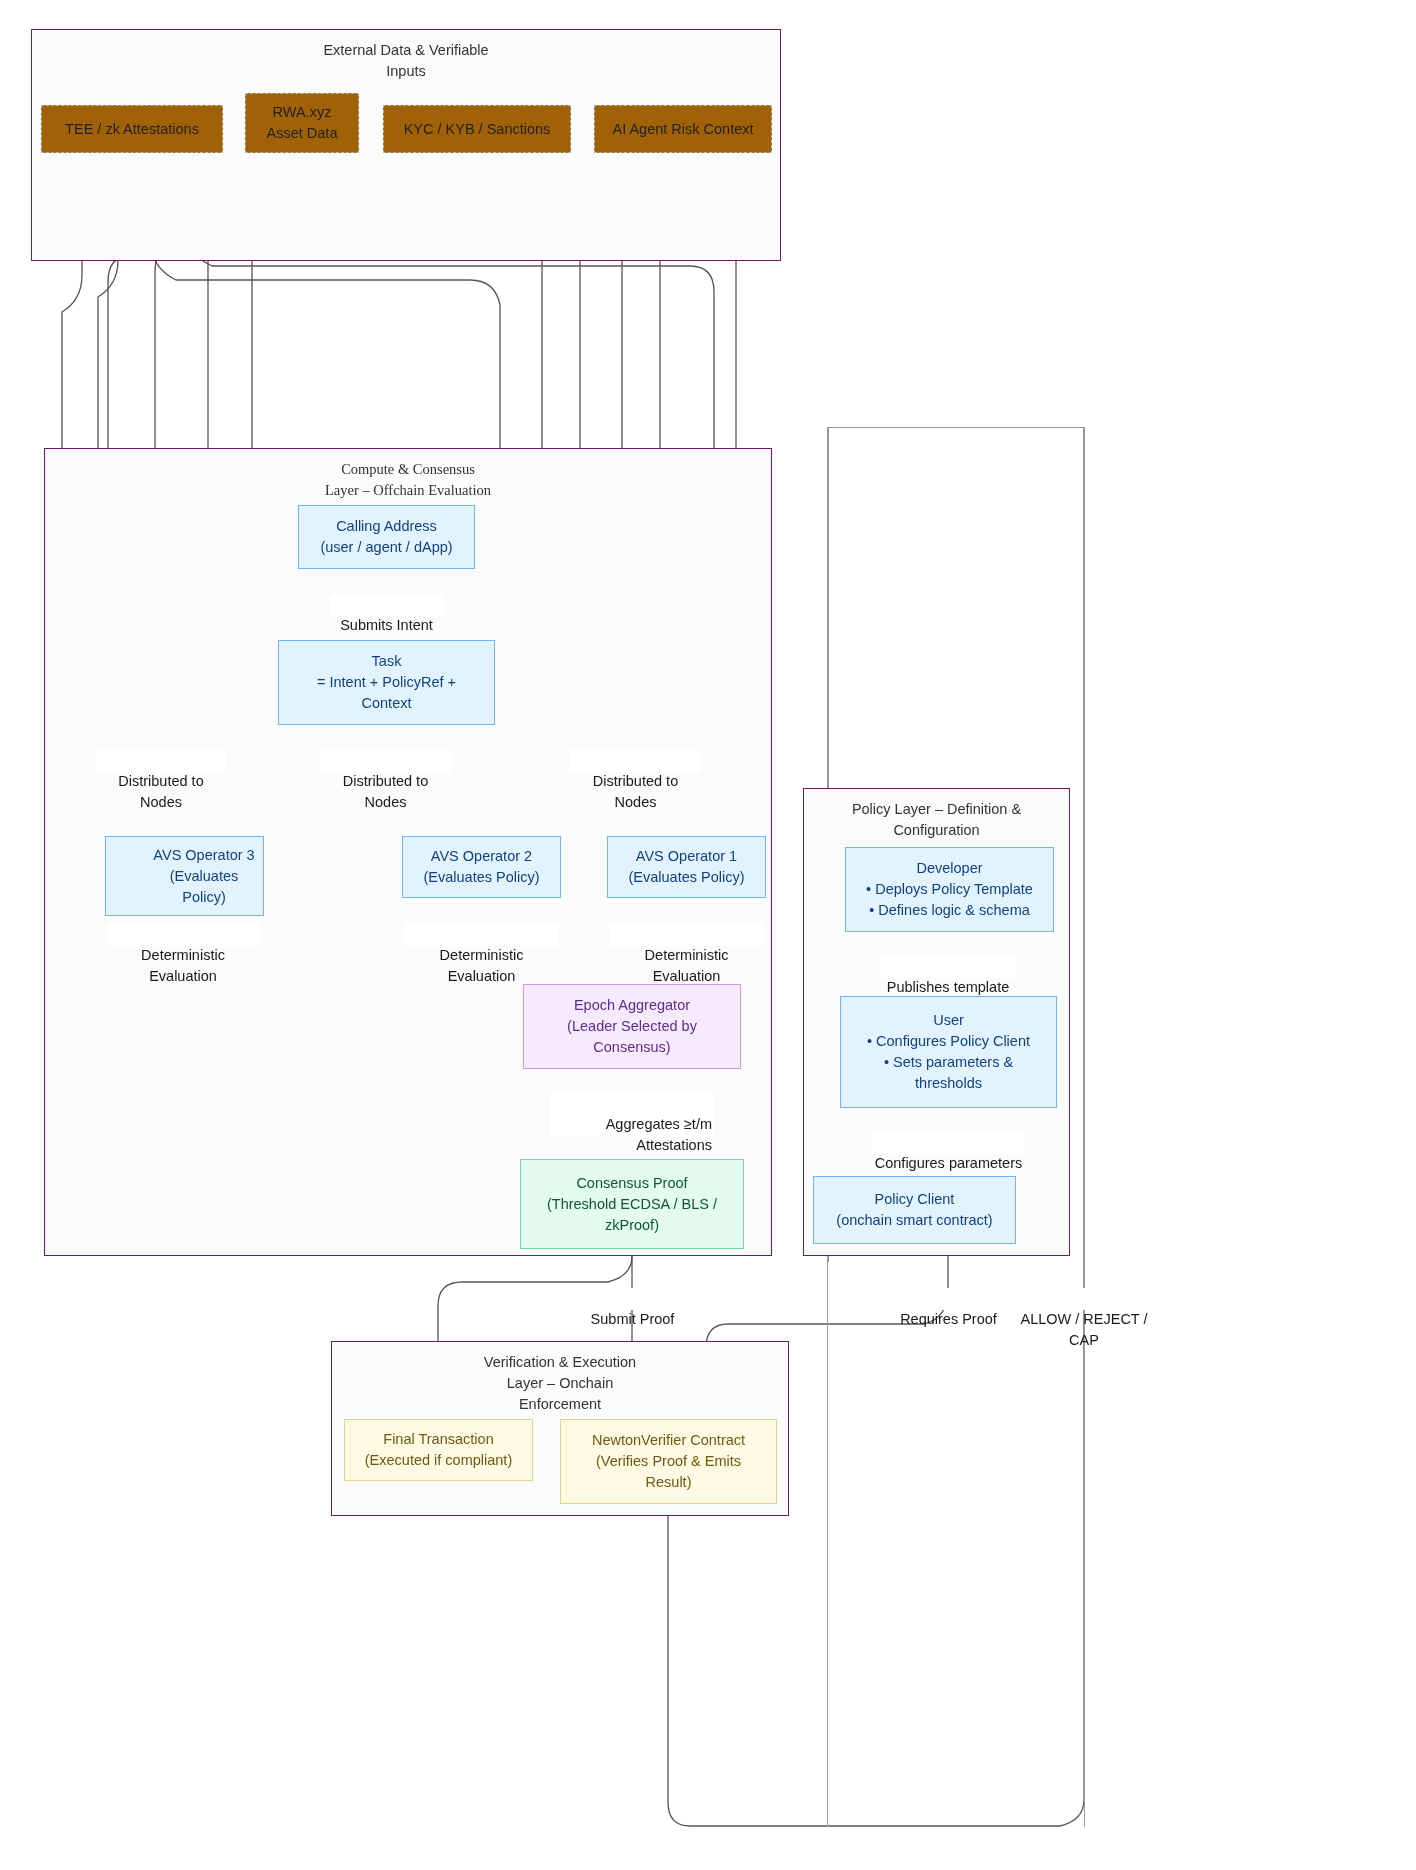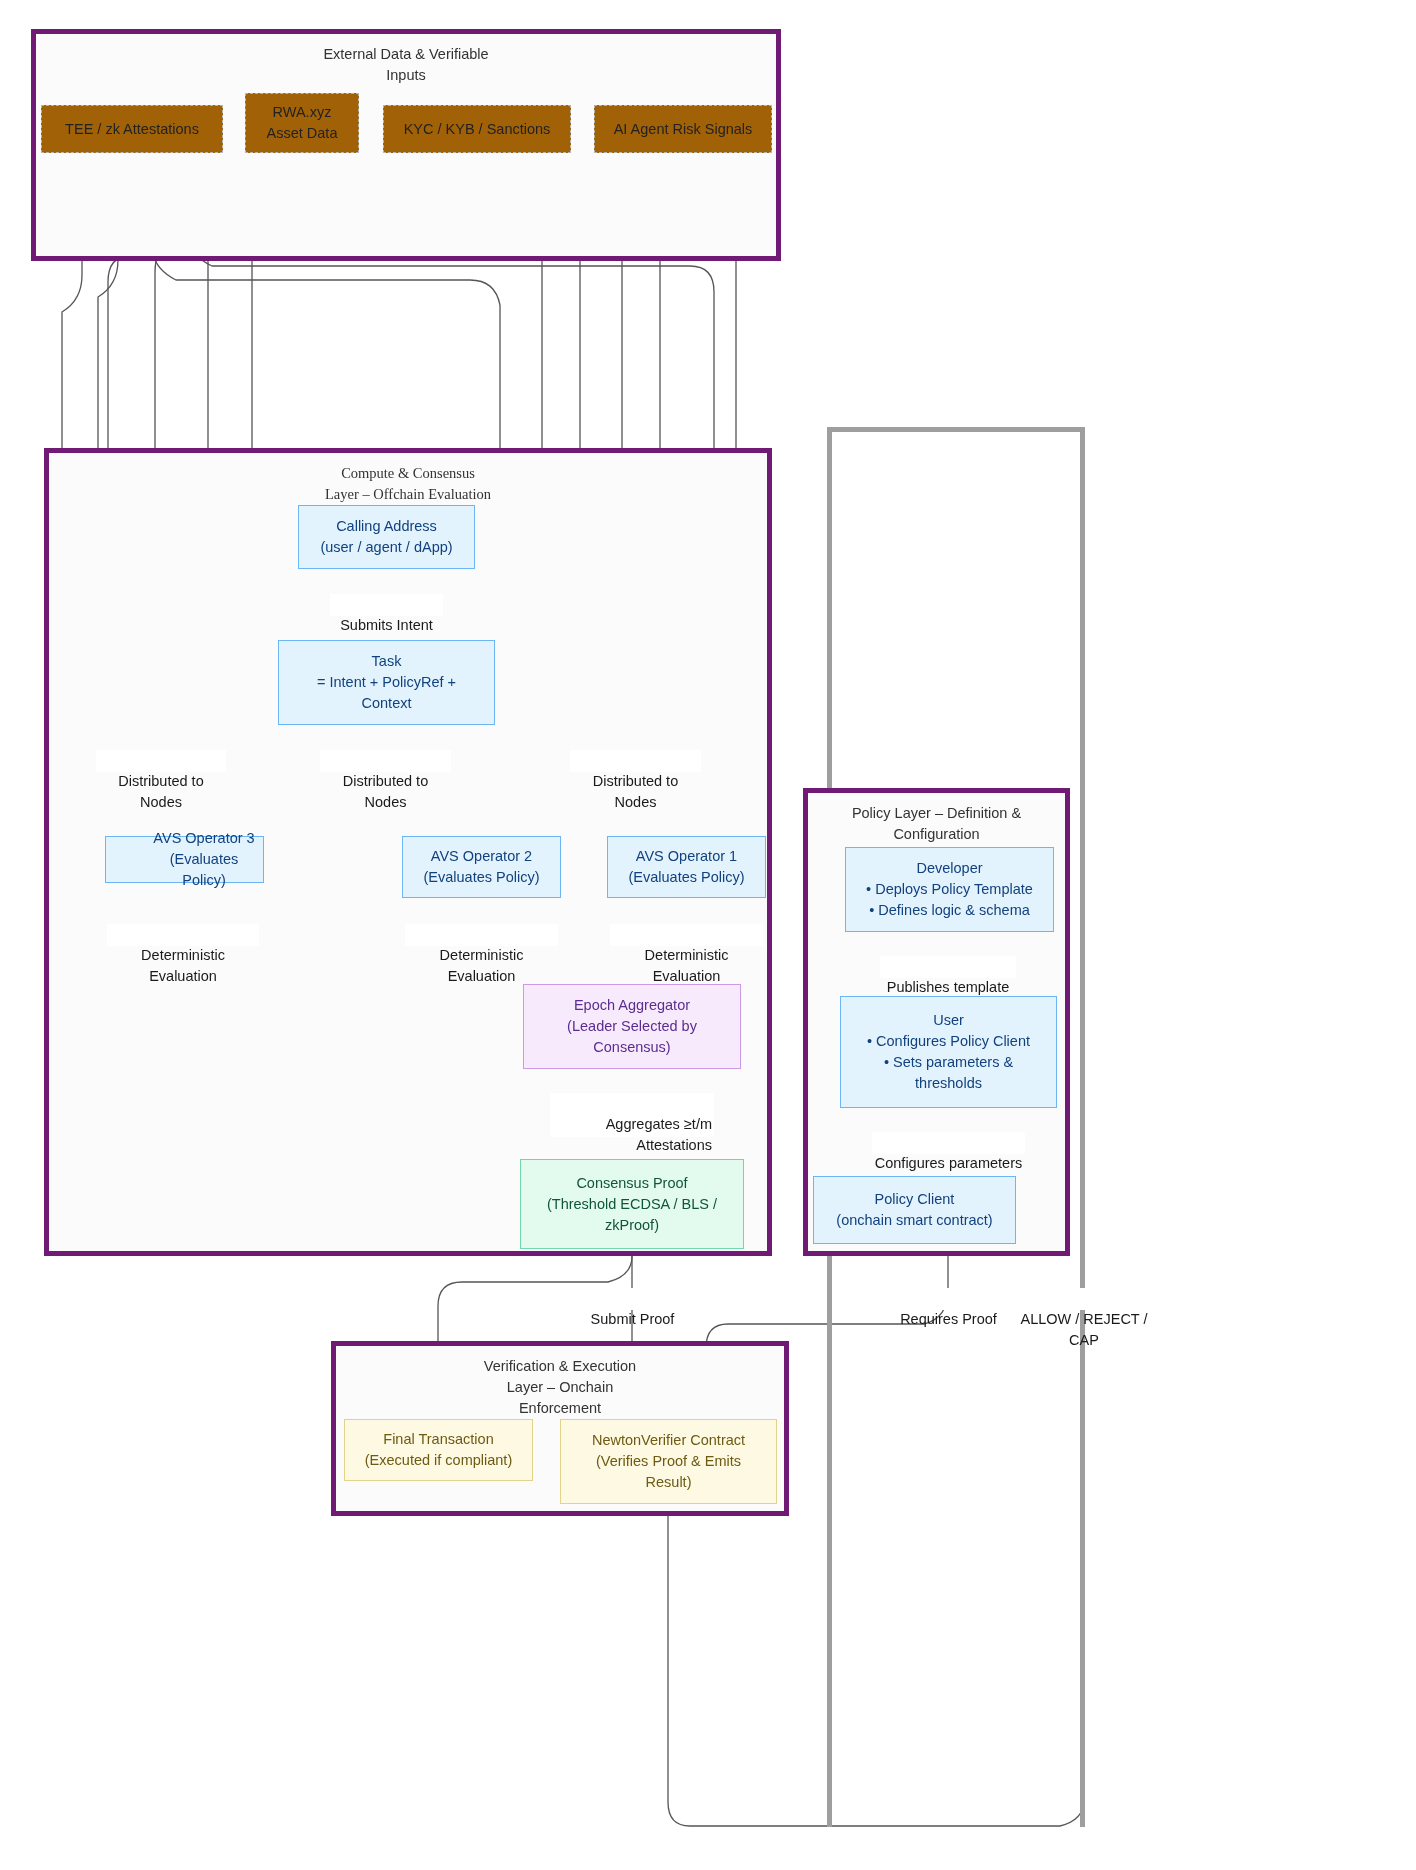--- a/index.html
+++ b/index.html
@@ -19,21 +19,21 @@
     inset: 0;
   }
   svg#wires {
     position: absolute;
     left: 0; top: 0;
     width: 1416px; height: 1870px;
     pointer-events: none;
   }
   .grp {
     position: absolute;
-    border: 5px solid #701a75;
+    border: 1px solid #701a75;
     background: #fbfbfb;
     box-sizing: border-box;
   }
   .grp.plain { background: #ffffff; border-color: #9e9e9e; }
   .grp-title {
     position: absolute;
     left: 0; right: 0;
     top: 10px;
     text-align: center;
     font-size: 14.5px;
@@ -168,21 +168,21 @@
   <div class="node n-dashed" style="left:245px; top:93px; width:114px; height:60px;">
     <span class="ln">RWA.xyz
 Asset Data</span>
   </div>
 
   <div class="node n-dashed" style="left:383px; top:105px; width:188px; height:48px;">
     <span class="ln">KYC / KYB / Sanctions</span>
   </div>
 
   <div class="node n-dashed" style="left:594px; top:105px; width:178px; height:48px;">
-    <span class="ln">AI Agent Risk Signals</span>
+    <span class="ln">AI Agent Risk Context</span>
   </div>
 
   <div class="grp" style="left:44px; top:448px; width:728px; height:808px;font-family:Liberation Serif, serif;">
     <div class="grp-title">Compute &amp; Consensus
 Layer – Offchain Evaluation</div>
   </div>
 
   <div class="grp plain" style="left:827px; top:427px; width:258px; height:1400px; border-bottom:none; background:transparent;"></div>
 
   <div class="node n-blue" style="left:298px; top:505px; width:177px; height:64px;">
@@ -203,21 +203,21 @@
   <div class="elabel" style="left:96px; top:750px; width:130px; height:22px;">
     <span>Distributed to Nodes</span>
   </div>
   <div class="elabel" style="left:320px; top:750px; width:131px; height:22px;">
     <span>Distributed to Nodes</span>
   </div>
   <div class="elabel" style="left:570px; top:750px; width:131px; height:22px;">
     <span>Distributed to Nodes</span>
   </div>
 
-  <div class="node n-blue" style="left:105px; top:836px; width:159px; height:47px;padding-left:47px;">
+  <div class="node n-blue" style="left:105px; top:836px; width:159px; height:80px;padding-left:47px;">
     <span class="ln">AVS Operator 3
 (Evaluates Policy)</span>
   </div>
 
   <div class="node n-blue" style="left:402px; top:836px; width:159px; height:62px;">
     <span class="ln">AVS Operator 2
 (Evaluates Policy)</span>
   </div>
 
   <div class="node n-blue" style="left:607px; top:836px; width:159px; height:62px;">

